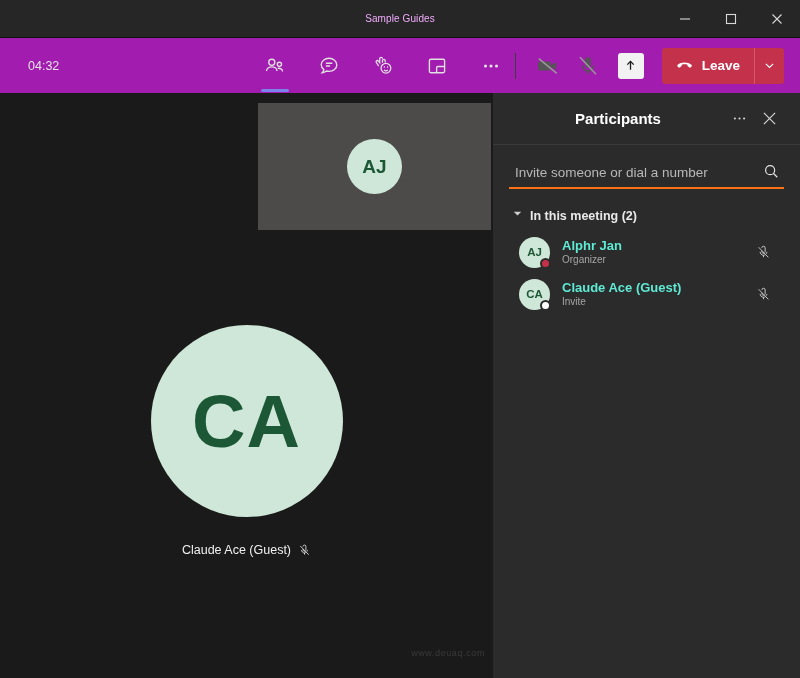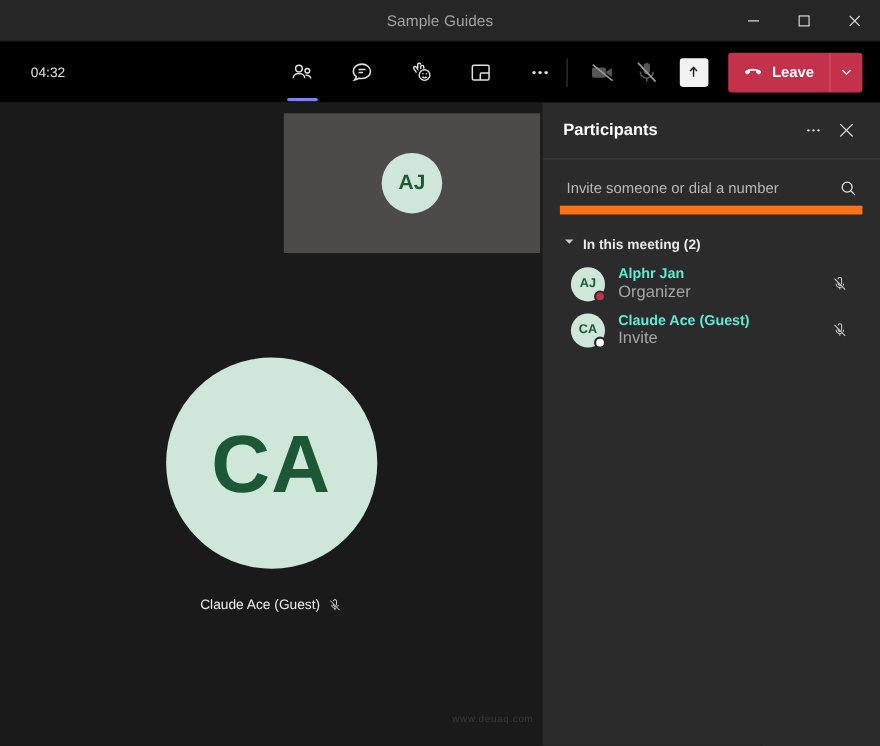--- a/index.html
+++ b/index.html
@@ -21,39 +21,39 @@
   .titlebar {
     height: 38px; flex: 0 0 38px;
     background: #262626;
     display: flex; align-items: center;
     position: relative;
     border-bottom: 1px solid #111;
   }
   .titlebar-title {
     position: absolute; left: 0; right: 0;
     text-align: center;
-    font-size: 14px; color: #a3a3a3;
+    font-size: 10px; color: #f0abfc;
     letter-spacing: .1px;
     pointer-events: none;
   }
   .win-controls {
     position: absolute; right: 0; top: 0;
     height: 38px; display: flex;
   }
   .win-btn {
     width: 46px; height: 38px;
     display: flex; align-items: center; justify-content: center;
     color: #d8d8d8;
   }
   .win-btn svg { display: block; }
 
   
   .toolbar {
     height: 55px; flex: 0 0 55px;
-    background: #000000;
+    background: #a21caf;
     display: flex; align-items: center;
     position: relative;
   }
   .timer {
     position: absolute; left: 28px;
     font-size: 12.5px; color: #e3e3e3;
   }
   .tb-center {
     position: absolute; left: 258px;
     display: flex; align-items: center; gap: 20px;
@@ -166,31 +166,32 @@
   }
   .panel-header {
     height: 52px; flex: 0 0 52px;
     display: flex; align-items: center;
     padding: 0 16px 0 19px;
     border-bottom: 1px solid #3a3a3a;
   }
   .panel-title {
     font-size: 15px; font-weight: bold; color: #fff;
     flex: 1 1 auto;
+    text-align: center;
   }
   .panel-icon-btn {
     width: 30px; height: 30px;
     display: flex; align-items: center; justify-content: center;
     color: #d6d6d6;
   }
   .panel-body { padding: 18px 16px 0 16px; }
   .search-wrap {
     position: relative;
-    border-bottom: 8px solid #f97316;
-    display: flex; align-items: flex-start;
+    border-bottom: 2px solid #f97316;
+    display: flex; align-items: flex-end;
     padding: 0 4px 7px 6px;
   }
   .search-input {
     flex: 1 1 auto;
     background: transparent; border: none; outline: none;
     color: #e6e6e6; font-size: 13.5px;
     font-family: "Liberation Sans", sans-serif;
   }
   .search-input::placeholder { color: #b8b8b8; opacity: 1; }
   .search-icon { color: #e8e8e8; display: flex; padding-left: 6px; }
@@ -219,21 +220,21 @@
   }
   .pavatar-wrap { position: relative; width: 31px; height: 31px; margin-right: 12px; }
   .pavatar-wrap .avatar { width: 31px; height: 31px; font-size: 11.5px; }
   .presence {
     position: absolute; right: -1px; bottom: -1px;
     width: 11px; height: 11px; border-radius: 50%;
     border: 2px solid #2b2b2b;
   }
   .pinfo { flex: 1 1 auto; min-width: 0; line-height: 1.25; }
   .pname { font-size: 13px; color: #5eead4; font-weight: bold; }
-  .prole { font-size: 15px; color: #a6a6a6; }
+  .prole { font-size: 10px; color: #a6a6a6; }
   .pmic { color: #cfcfcf; display: flex; width: 22px; justify-content: center; }
 </style>
 </head>
 <body>
 
 <div class="app">
 
   <div class="titlebar">
     <div class="titlebar-title">Sample Guides</div>
     <div class="win-controls">

